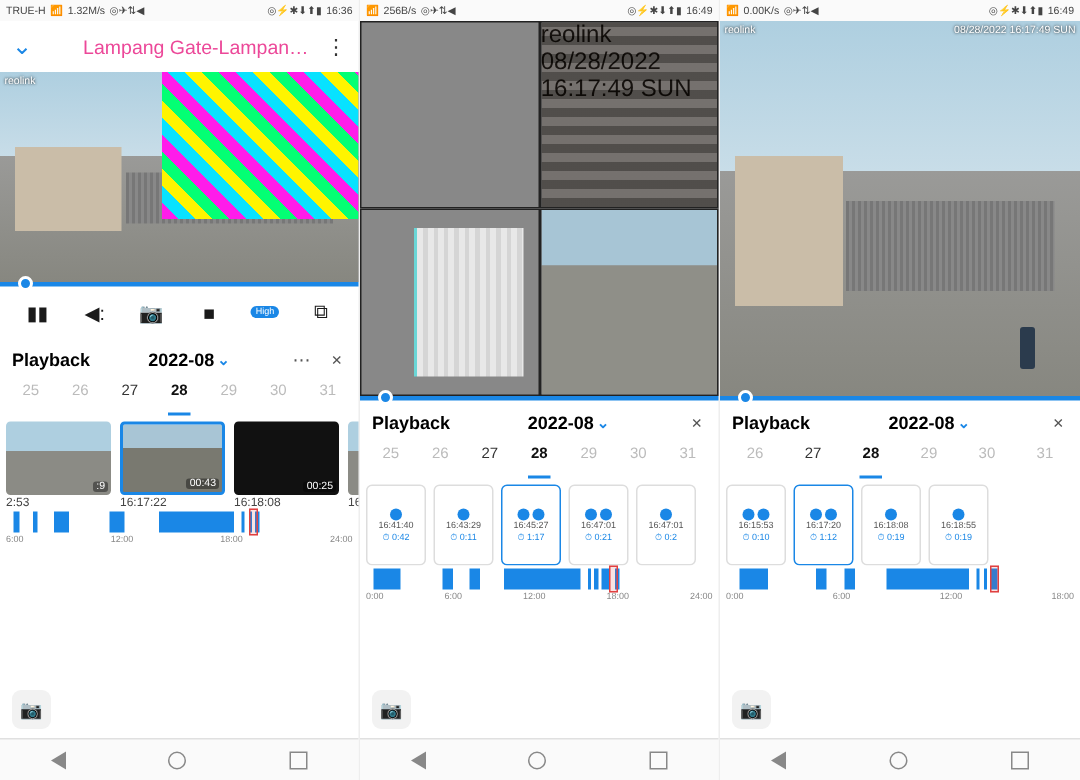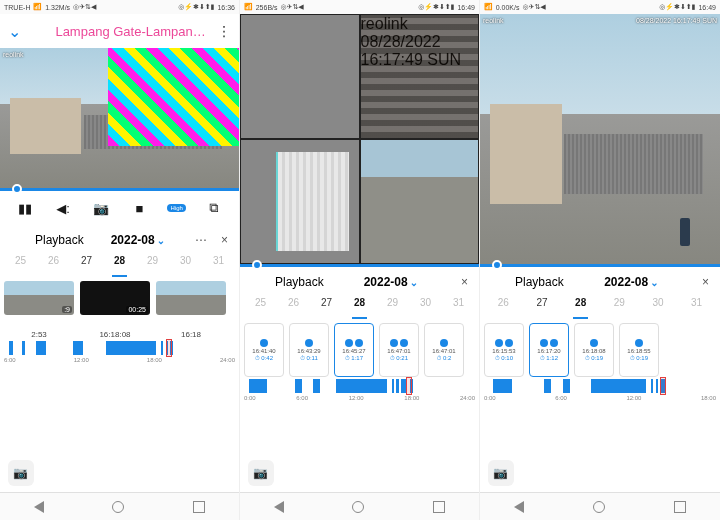--- a/index.html
+++ b/index.html
@@ -41,39 +41,39 @@
   .q3 { background: #9b9286; }
   .q3::after { content:""; position:absolute; left:30%; top:10%; width:60%; height:80%; background: repeating-linear-gradient(90deg,#e8e8e8 0 4px,#d5d5d5 4px 7px); border-left:2px solid #6ad6d6; }
   .q4 .sky { height: 30%; background:#a7c5d5; }
   .q4 .ground { height: 70%; background:#8f8f88; }
 
   .controls { height: 34px; display: flex; align-items: center; justify-content: space-around; padding: 0 6px; }
   .controls .icn { width: 20px; height: 20px; display: flex; align-items: center; justify-content: center; color: #1a1a1a; font-size: 13px; }
   .badge-high { background: #1a87e6; color: #fff; font-size: 6px; padding: 1px 3px; border-radius: 8px; position: relative; }
 
   .playback-hdr { height: 30px; display: flex; align-items: center; padding: 0 8px; gap: 8px; }
-  .playback-hdr .lbl { font-size: 12px; font-weight: 400; margin-left: 27px; }
+  .playback-hdr .lbl { font-size: 12px; font-weight: 700; }
   .playback-hdr .month { font-size: 12px; font-weight: 600; display: flex; align-items: center; gap: 2px; }
   .playback-hdr .chev { color: #1a87e6; font-size: 10px; }
   .playback-hdr .spacer { flex: 1; }
   .playback-hdr .dots2, .playback-hdr .close { font-size: 12px; color: #555; padding: 0 3px; }
 
   .days { height: 22px; display: flex; justify-content: space-around; padding: 0 4px; font-size: 10px; color: #bbb; }
   .days .d { padding: 0 2px; }
   .days .avail { color: #333; }
   .days .sel { color: #111; border-bottom: 2px solid #1a87e6; font-weight: 600; }
 
   .thumbs { height: 62px; display: flex; gap: 6px; padding: 4px 4px 0; overflow: hidden; }
   .thumb { width: 70px; flex: 0 0 70px; display: flex; flex-direction: column; }
   .thumb .img { flex: 1; background: #555; border-radius: 3px; position: relative; overflow: hidden; }
   .thumb .img .dur { position: absolute; right: 2px; bottom: 2px; font-size: 7px; color: #fff; background: rgba(0,0,0,0.4); padding: 0 2px; border-radius: 2px; }
   .thumb .img.t1 { background: linear-gradient(#aecfe0 0 40%,#8b8b85 40% 100%); }
   .thumb .img.t2 { background: linear-gradient(#a8c5d5 0 35%,#797970 35% 100%); border: 2px solid #1a87e6; }
   .thumb .img.t3 { background: #111; }
-  .thumb .cap { font-size: 8px; text-align: center; color: #444; padding-top: 15px; }
+  .thumb .cap { font-size: 8px; text-align: left; color: #444; padding-top: 0; }
 
   .clips { height: 58px; display: flex; gap: 5px; padding: 4px 4px 0; overflow: hidden; }
   .clip { width: 40px; flex: 0 0 40px; border: 1px solid #ddd; border-radius: 4px; display: flex; flex-direction: column; align-items: center; justify-content: center; gap: 1px; font-size: 6px; color: #555; }
   .clip.sel { border: 1.5px solid #1a87e6; }
   .clip .icrow { display: flex; gap: 2px; }
   .clip .ci { width: 8px; height: 8px; border-radius: 50%; background: #1a87e6; }
   .clip .t1 { font-size: 6px; }
   .clip .t2 { font-size: 6px; color: #1a87e6; }
 
   .timeline { height: 34px; padding: 2px 4px 0; }
@@ -151,20 +151,26 @@
       <span class="d">29</span>
       <span class="d">30</span>
       <span class="d">31</span>
     </div>
     <div class="thumbs">
       <div class="thumb">
           <div class="img t1">
             <span class="dur">:9</span>
           </div>
           <div class="cap">2:53</div>
+        </div>
+      <div class="thumb">
+          <div class="img t2">
+            <span class="dur">00:43</span>
+          </div>
+          <div class="cap">16:17:22</div>
         </div>
       <div class="thumb">
           <div class="img t3">
             <span class="dur">00:25</span>
           </div>
           <div class="cap">16:18:08</div>
         </div>
       <div class="thumb">
           <div class="img t1"></div>
           <div class="cap">16:18</div>

